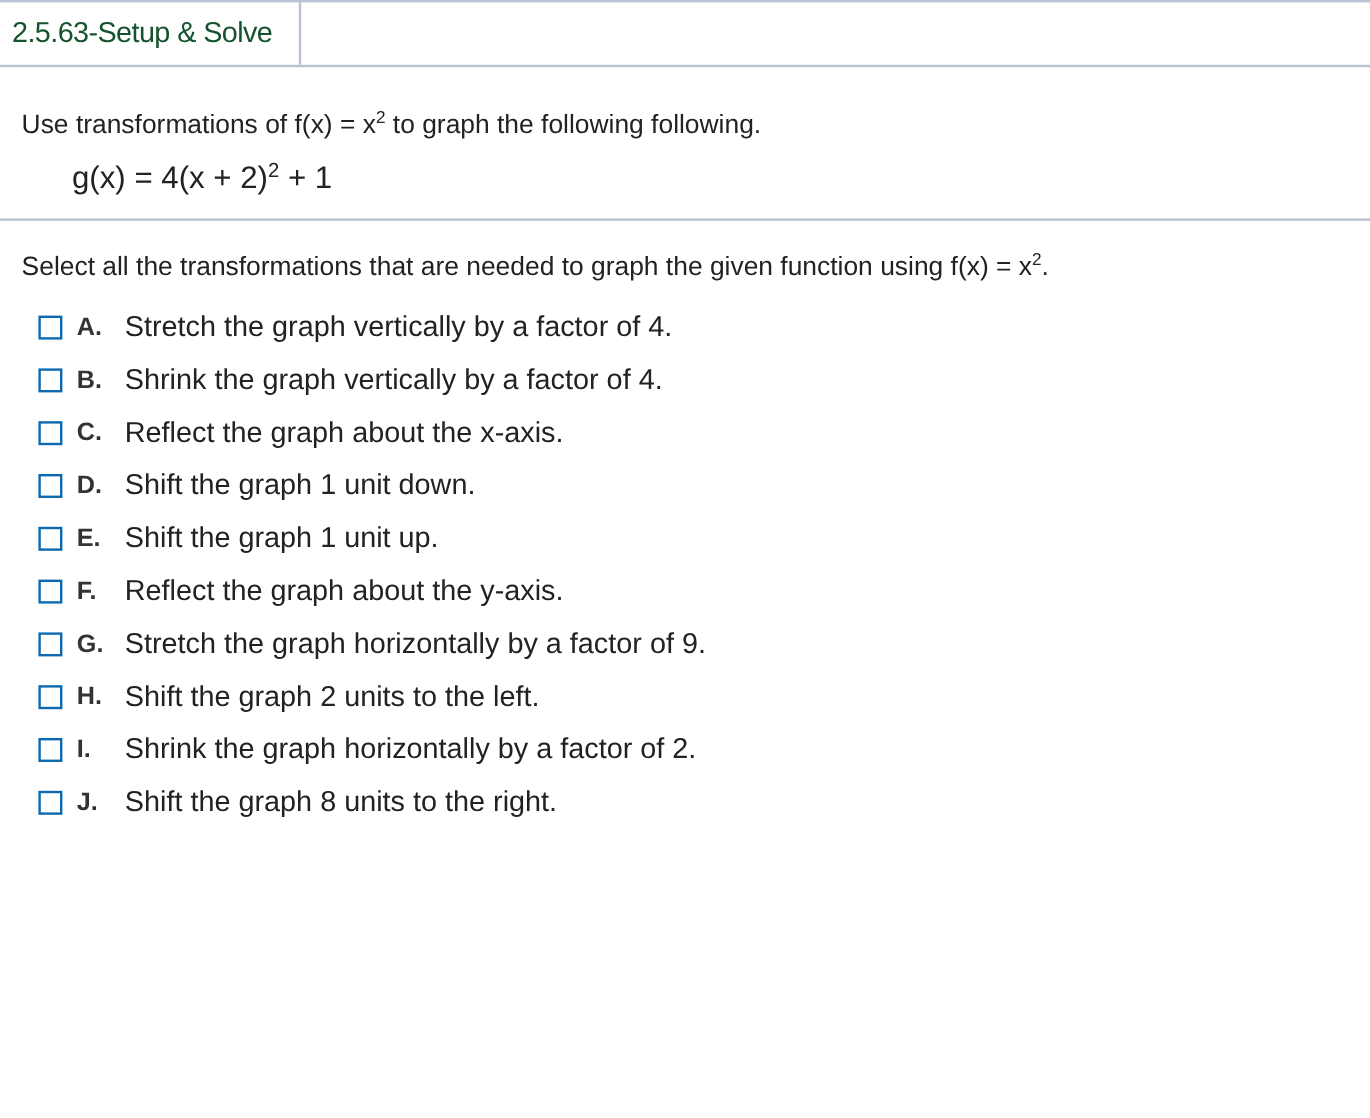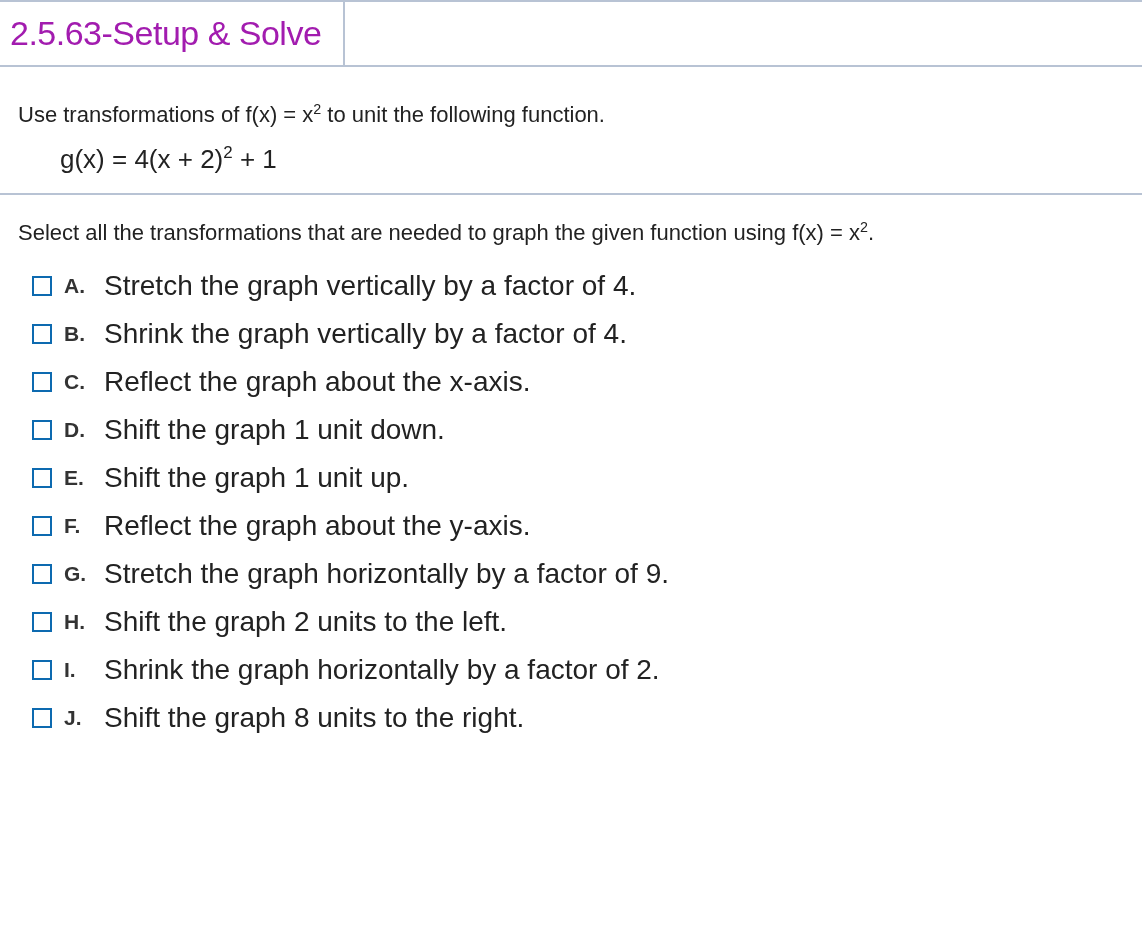--- a/index.html
+++ b/index.html
@@ -14,22 +14,22 @@
     border-top: 2px solid #b8c3d4;
     border-bottom: 2px solid #b8c3d4;
     background: #fff;
   }
   .title-wrap {
     display: inline-block;
     border-right: 2px solid #b8c3d4;
     padding: 12px 22px 12px 10px;
   }
   .title {
-    font-size: 34px;
-    color: #a21caf;
+    font-size: 24px;
+    color: #14532d;
     letter-spacing: -0.5px;
   }
   .content {
     padding: 10px 18px 20px 18px;
   }
   .prompt, .subprompt {
     line-height: 1.6;
     margin: 20px 0 12px 0;
   }
   .equation-indent {
@@ -59,42 +59,42 @@
   }
   .opt-letter {
     font-weight: bold;
     color: #333;
     width: 28px;
     flex-shrink: 0;
     font-size: 21px;
   }
   .opt-text {
     color: #222;
-    font-size: 28px;
+    font-size: 24px;
   }
   sup {
     font-size: 0.65em;
     vertical-align: super;
     line-height: 0;
   }
   .nowrap { white-space: nowrap; }
 </style>
 </head>
 <body>
 
 <div class="top-border">
   <div class="title-wrap">
     <span class="title">2.5.63-Setup &amp; Solve</span>
   </div>
 </div>
 
 <div class="content">
 
   <div class="prompt">
-    <span>Use transformations of </span><span class="nowrap"><span>f(x) = x</span><sup>2</sup></span><span> to unit the following function.</span>
+    <span>Use transformations of </span><span class="nowrap"><span>f(x) = x</span><sup>2</sup></span><span> to graph the following following.</span>
   </div>
 
   <div class="equation-indent">
     <span class="nowrap"><span>g(x) = 4(x + 2)</span><sup>2</sup><span> + 1</span></span>
   </div>
 
   <div class="hr"></div>
 
   <div class="subprompt">
     <span>Select all the transformations that are needed to graph the given function using </span><span class="nowrap"><span>f(x) = x</span><sup>2</sup></span><span>.</span>

